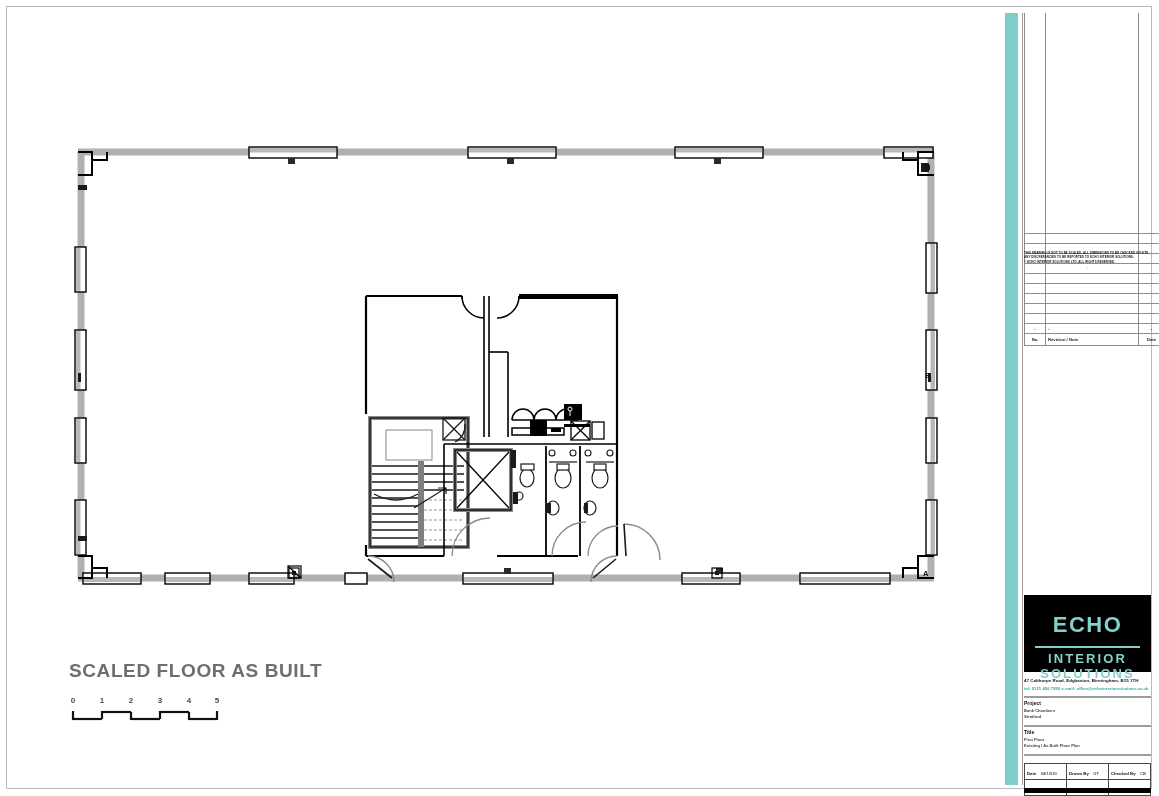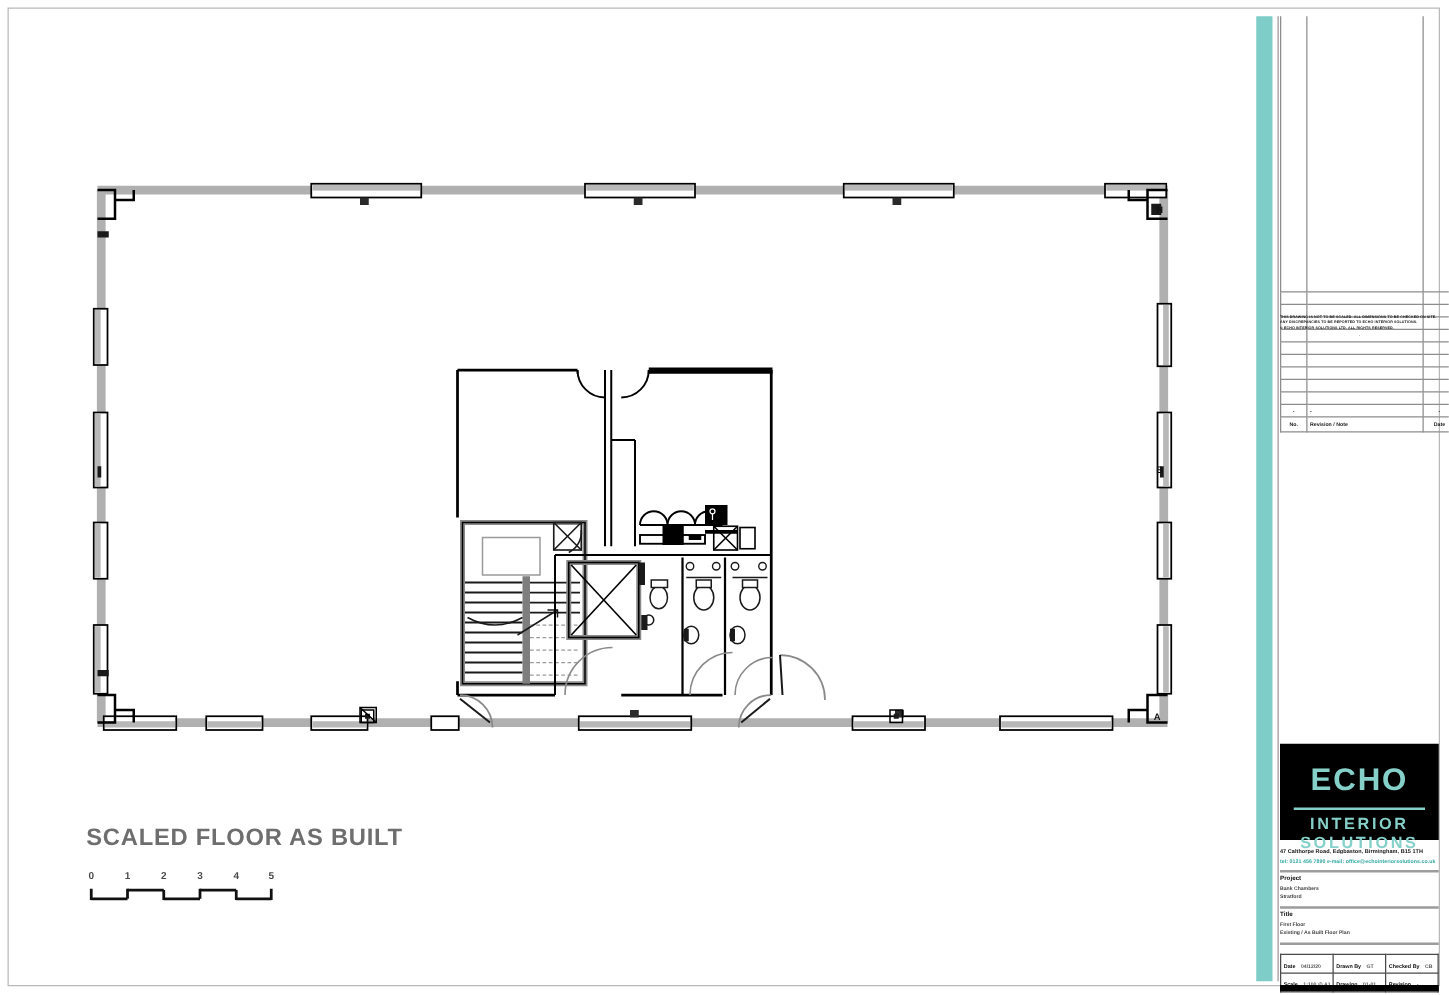--- a/index.html
+++ b/index.html
@@ -123,21 +123,21 @@
     position: absolute;
     left: 24px; top: 589px;
     width: 127px; height: 77px;
     background: #000000;
   }
   #logo-word {
     position: absolute;
     left: 0; right: 0; top: 13px;
     text-align: center;
     color: #86d0ca;
-    font-size: 25px;
+    font-size: 22px;
     font-weight: bold;
     letter-spacing: 1.5px;
     line-height: 33px;
     font-family: "Liberation Sans", sans-serif;
   }
   #logo-rule {
     position: absolute;
     left: 11px; right: 11px; top: 51px;
     height: 1.6px;
     background: #86d0ca;

